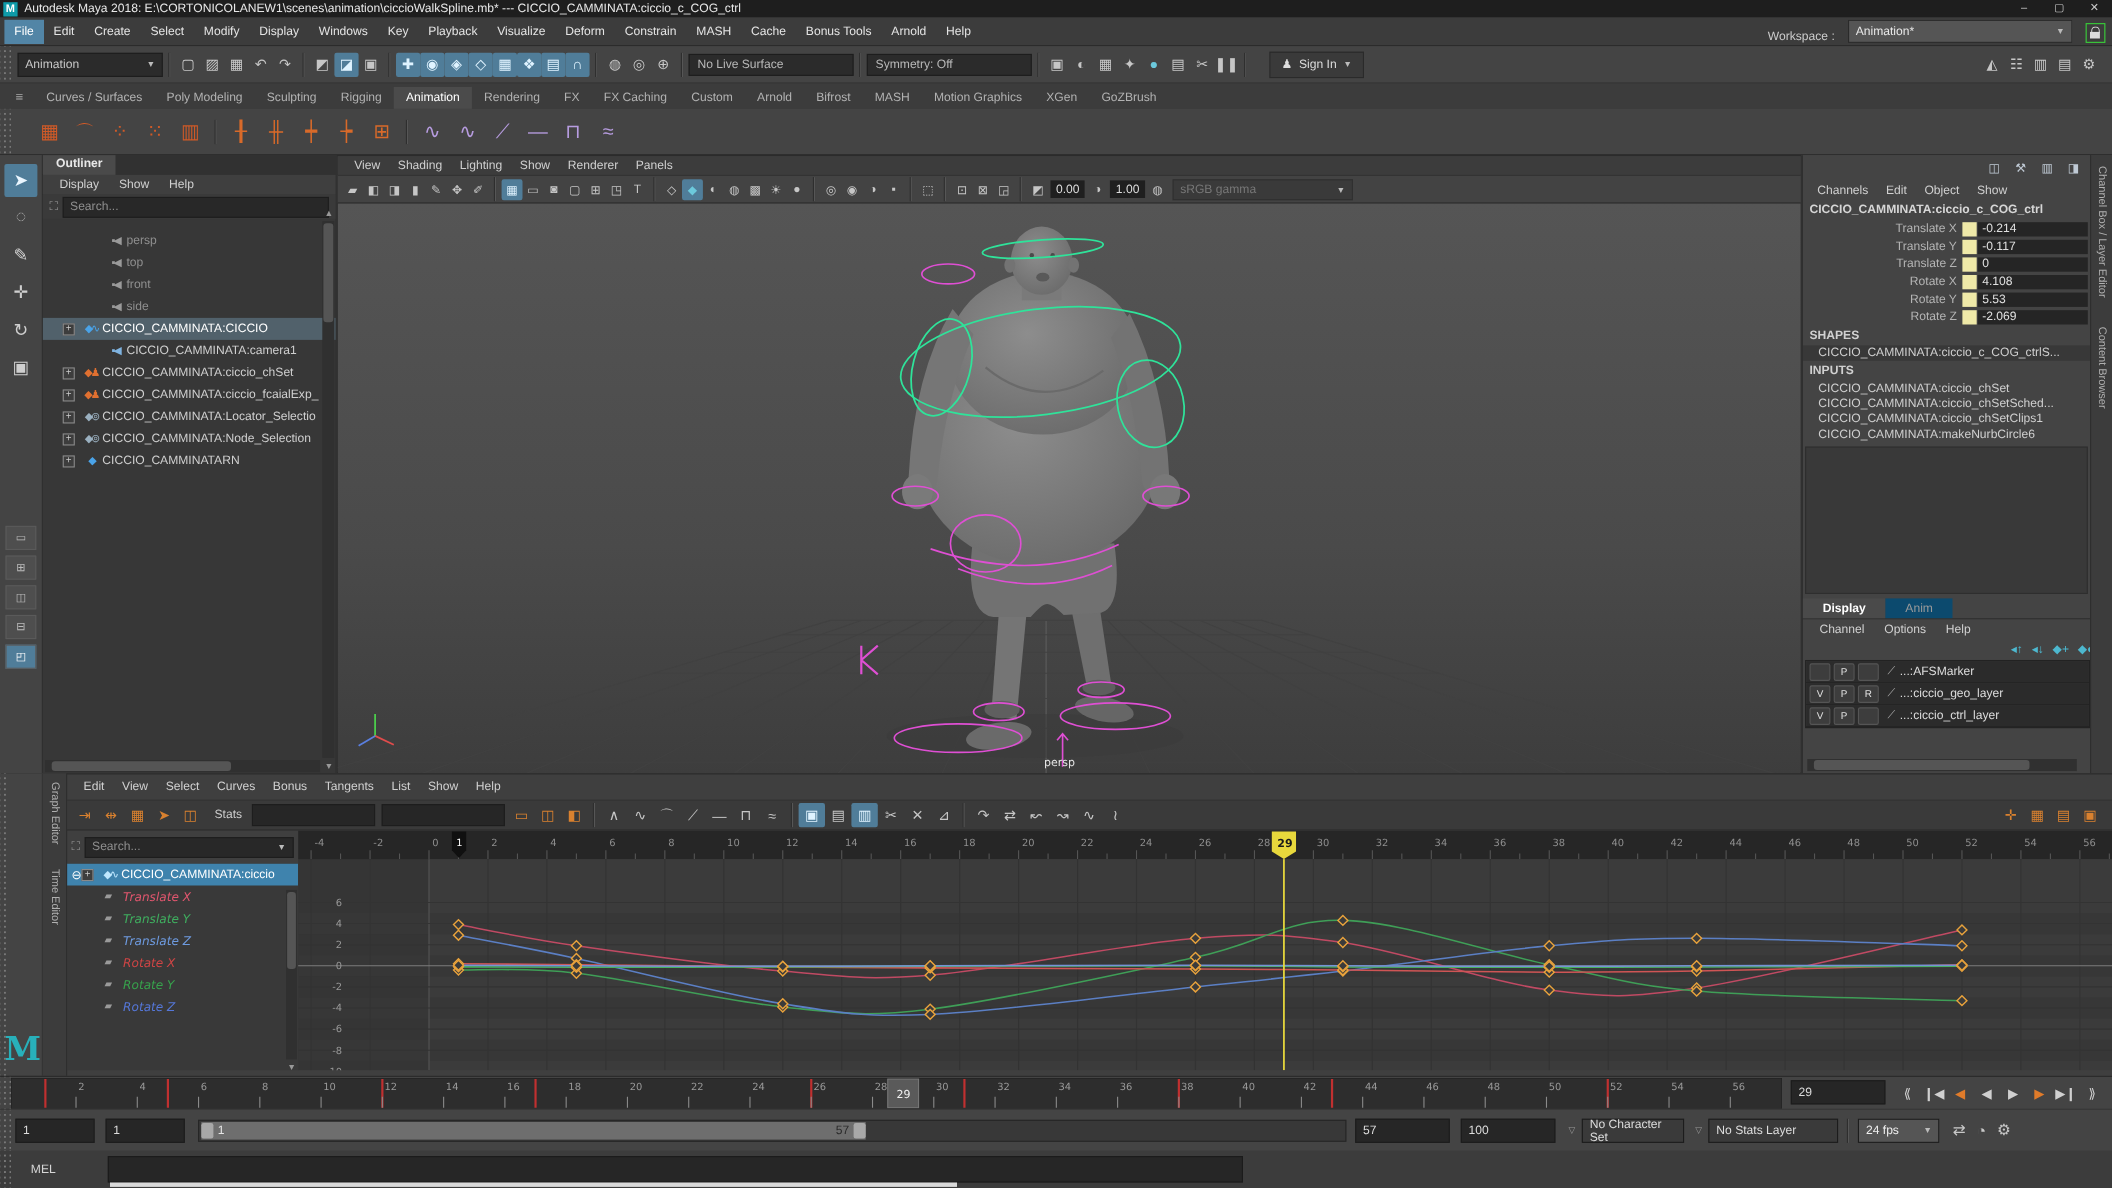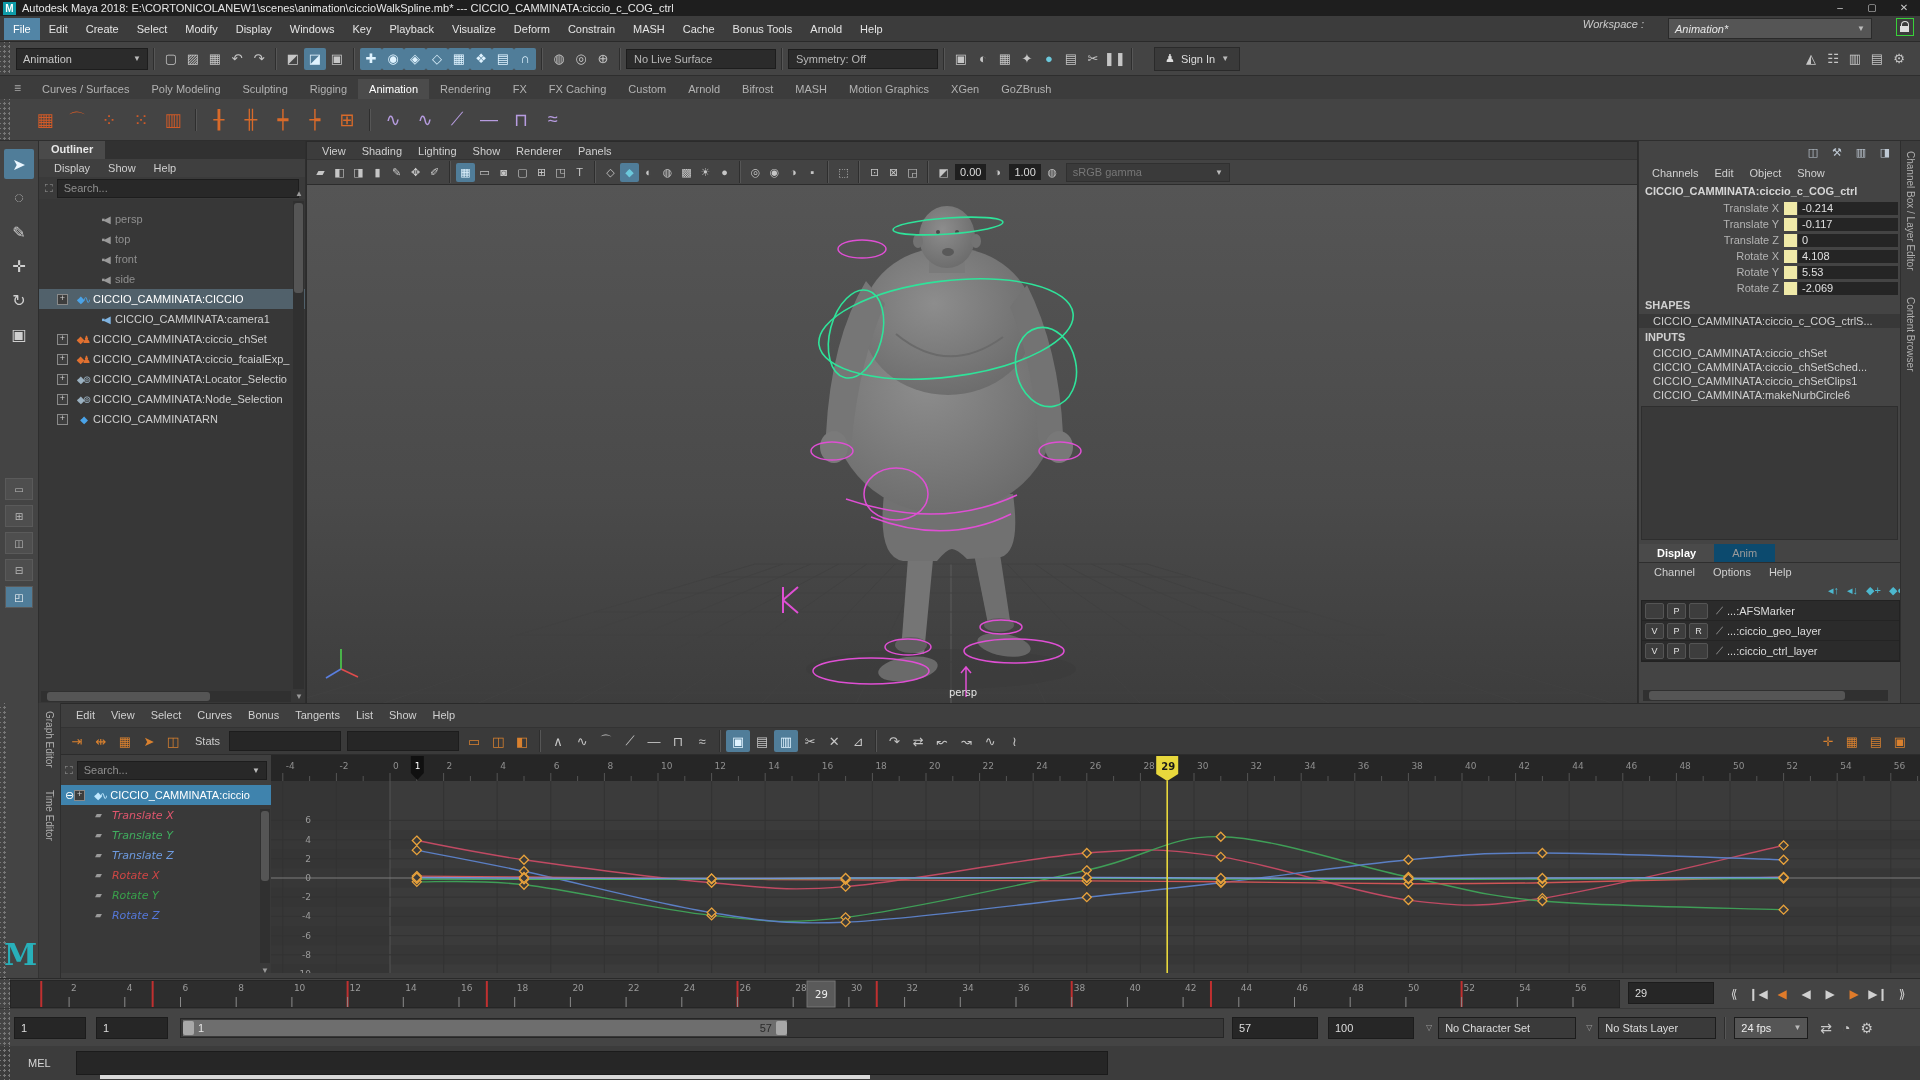--- a/index.html
+++ b/index.html
@@ -10,21 +10,21 @@
   
   .titlebar{left:0;top:0;width:1920px;height:16px;background:#1e1e1e;color:#ddd;display:flex;align-items:center;font-size:11px;}
   .m-logo{width:13px;height:13px;background:#0e9ba8;color:#fff;font-weight:bold;font-size:10px;line-height:13px;text-align:center;margin:0 6px 0 3px;}
   .tb-text{white-space:nowrap;overflow:hidden;color:#e8e8e8;}
   .win-btns{margin-left:auto;display:flex;height:16px;}
   .win-btn{width:32px;text-align:center;color:#ccc;font-size:10px;line-height:16px;}
   
   .menubar{left:0;top:16px;width:1920px;height:26px;background:#3c3c3c;display:flex;align-items:center;padding-left:4px;border-bottom:1px solid #2a2a2a;box-sizing:border-box;}
   .menu-item{padding:5px 9px;color:#e4e4e4;cursor:default;}
   .menu-item.active{background:#5285a6;color:#fff;}
-  .ws-wrap{margin-left:auto;display:flex;align-items:flex-start;gap:24px;padding-right:6px;color:#ccc;font-style:italic;}
+  .ws-wrap{margin-left:auto;display:flex;align-items:flex-end;gap:12px;padding-right:6px;color:#ccc;}
   .ws-dd{width:190px;height:19px;background:#555;border:1px solid #2a2a2a;display:flex;align-items:center;padding:0 6px;color:#e8e8e8;}
   .dd-arr{margin-left:auto;font-size:8px;color:#bbb;}
   .lock{width:16px;height:16px;border:1px solid #39d139;position:relative;}
   .lock::before{content:"";position:absolute;left:4px;top:2px;width:6px;height:5px;border:1.5px solid #ddd;border-bottom:none;border-radius:4px 4px 0 0;}
   .lock::after{content:"";position:absolute;left:3px;top:7px;width:9px;height:6px;background:#ddd;}
   
   .statusline{left:0;top:42px;width:1920px;height:34px;background:#444;display:flex;align-items:center;padding-left:12px;box-sizing:border-box;border-bottom:1px solid #2e2e2e;}
   .grip{position:absolute;left:0;top:0;bottom:0;width:10px;background-image:radial-gradient(#787878 1px,transparent 1.2px);background-size:5px 5px;background-position:2px 2px;}
   .sep{width:1px;height:22px;background:#2e2e2e;border-right:1px solid #565656;margin:0 5px;}
   .sl-dd{width:118px;height:20px;background:#2b2b2b;border:1px solid #1d1d1d;display:flex;align-items:center;padding:0 6px;color:#c8c8c8;}
@@ -1028,35 +1028,35 @@
       <div class="range-hl">
         <div class="handle"></div>
         <span style="margin-left:4px;color:#e6e6e6;">1</span>
         <span style="margin-left:auto;color:#2a2a2a;">57</span>
         <div class="handle" style="margin-left:4px;"></div>
       </div>
     </div>
     <div class="rfld" style="margin-left:8px;width:86px;">57</div>
     <div class="rfld" style="margin-left:10px;width:86px;">100</div>
     <span style="margin:0 6px 0 12px;color:#999;font-size:8px;">▽</span>
-    <div class="rfld" style="width:138px;background:#3a3a3a;">No Character Set</div>
+    <div class="rfld" style="width:93px;background:#3a3a3a;">No Character Set</div>
     <span style="margin:0 6px 0 10px;color:#999;font-size:8px;">▽</span>
     <div class="rfld" style="width:118px;background:#3a3a3a;">No Stats Layer</div>
     <div class="sep" style="margin:0 8px;"></div>
     <div class="rfld" style="width:74px;background:#555;color:#eee;">
       <span>24 fps</span>
         <span class="dd-arr">▼</span>
     </div>
     <div id="rngicons" class="flex" style="gap:10px;margin-left:12px;">
         <span style="color: rgb(200, 200, 200); font-size: 14px;">⇄</span>
         <span style="color: rgb(200, 200, 200); font-size: 14px;">◔</span>
         <span style="color: rgb(200, 200, 200); font-size: 14px;">⚙</span>
       </div>
   </div>
 
   <div class="melrow abs">
     <div class="grip"></div>
-    <div style="margin-left:28px;width:48px;color:#d6d6d6;">MEL</div>
+    <div style="margin-left:28px;width:70px;color:#d6d6d6;">MEL</div>
     <div class="melfld"></div>
   </div>
   <div class="bottom-strip abs"></div>
 
 </div>
 
 </body></html>

